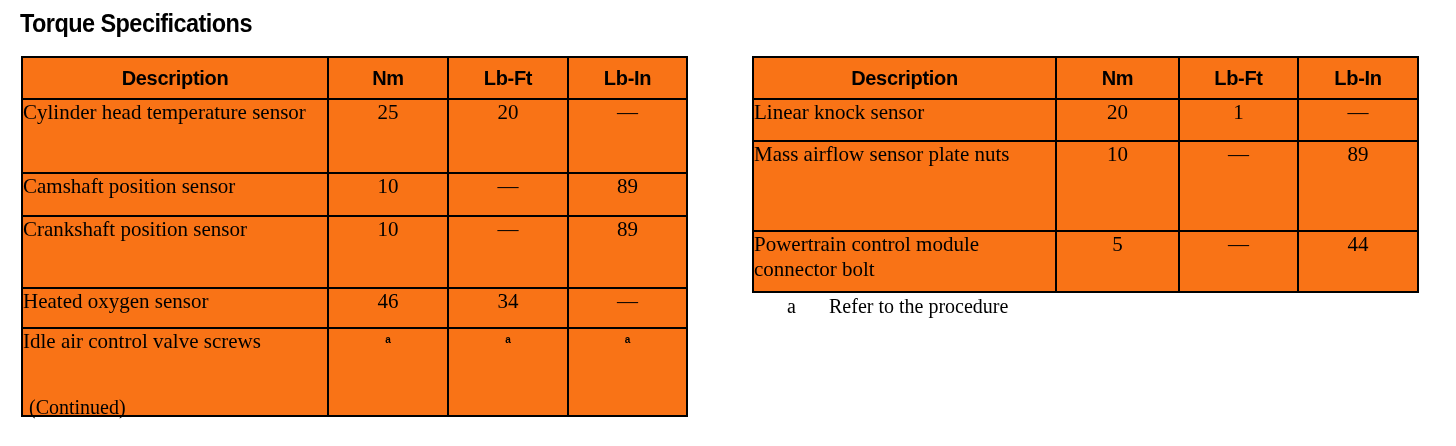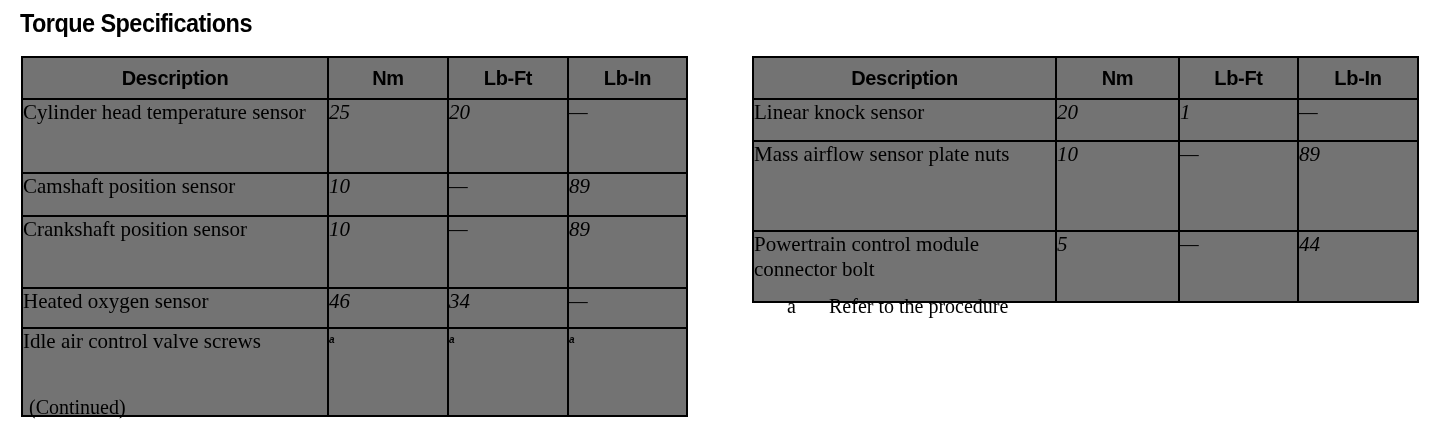--- a/index.html
+++ b/index.html
@@ -29,21 +29,21 @@
     transform-origin: left top;
     white-space: nowrap;
     line-height: 1.15;
   }
 
   
   .spec-table {
     position: absolute;
     border-collapse: collapse;
     table-layout: fixed;
-    background: #737373;
+    background: #f97316;
   }
   .spec-table.left  { left: 21px;  top: 56px; width: 665px; }
   .spec-table.right { left: 752px; top: 56px; width: 665px; }
 
   .spec-table, .spec-table td, .spec-table th {
     border: 2px solid #000;
   }
   .spec-table th, .spec-table td {
     padding: 0;
     vertical-align: top;
@@ -66,23 +66,22 @@
   .spec-table tbody td {
     font-size: 21px;
     line-height: 25px;
   }
   .cell-desc {
     text-align: left;
     padding: 4px 4px 6px 6px;
     margin-top: 20px;
   }
   .cell-val {
-    text-align: left;
+    text-align: center;
     padding: 4px 2px 6px 2px;
-    font-style: italic;
   }
   .cell-val .fn-mark {
     display: inline-block;
     font-family: "Liberation Sans", "DejaVu Sans", sans-serif;
     font-weight: bold;
     font-size: 10px;
     line-height: 22px;
     vertical-align: top;
   }
 
@@ -197,21 +196,21 @@
       <td class="cell-val">20</td>
       <td class="cell-val">1</td>
       <td class="cell-val">—</td>
     </tr>
     <tr style="height:90px">
       <td class="cell-desc">Mass airflow sensor plate nuts</td>
       <td class="cell-val">10</td>
       <td class="cell-val">—</td>
       <td class="cell-val">89</td>
     </tr>
-    <tr style="height:71px">
+    <tr style="height:61px">
       <td class="cell-desc">Powertrain control module connector bolt</td>
       <td class="cell-val">5</td>
       <td class="cell-val">—</td>
       <td class="cell-val">44</td>
     </tr>
   </tbody>
 </table>
 
 <div class="footnote">
   <span class="fn-key">a</span><span>Refer to the procedure</span>

